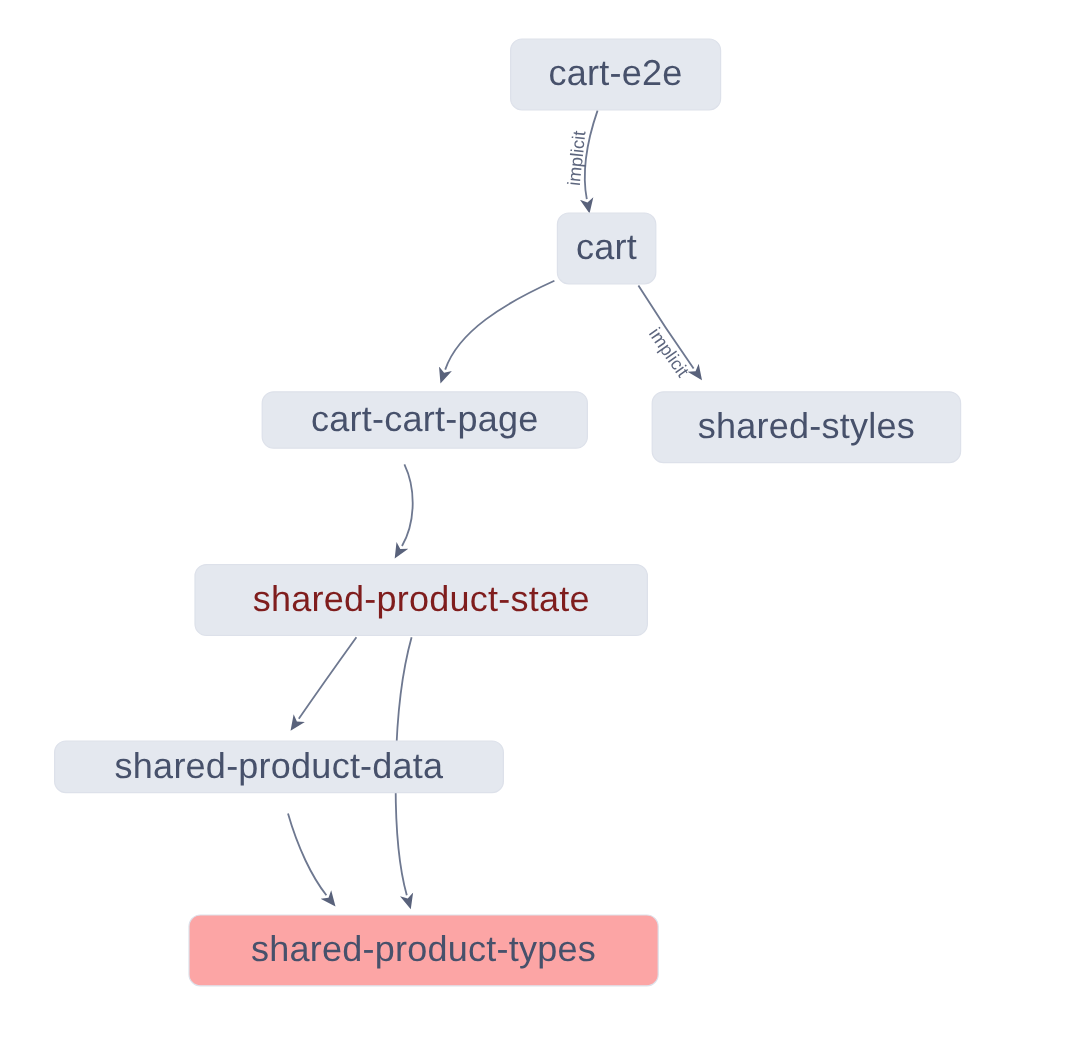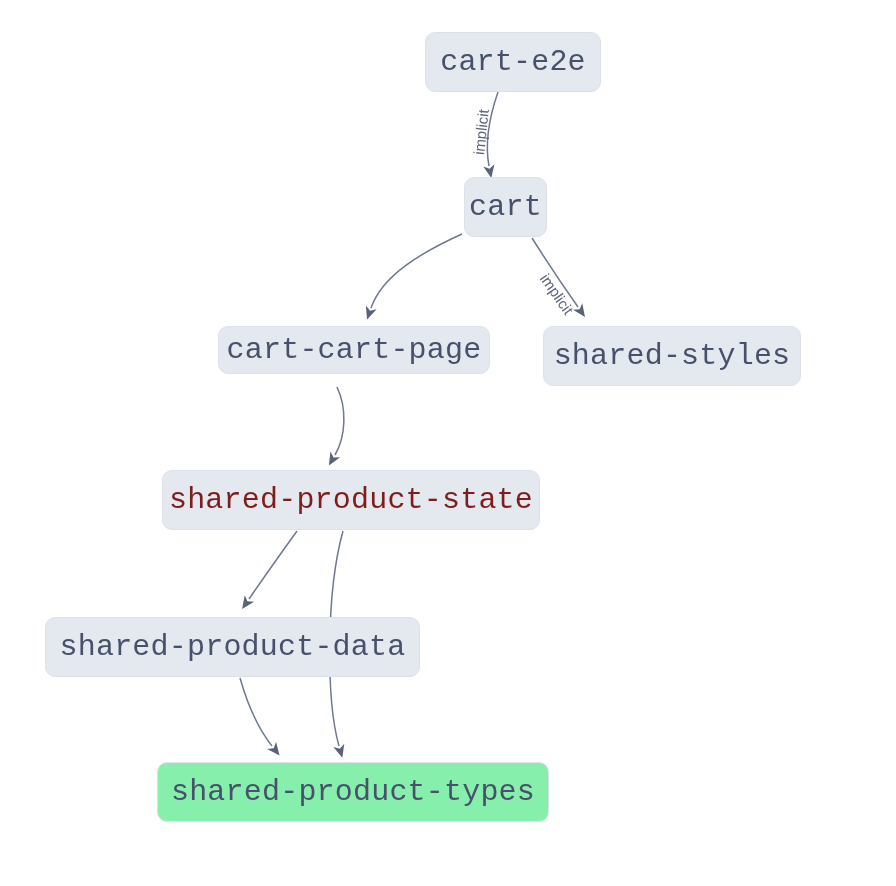--- a/index.html
+++ b/index.html
@@ -35,21 +35,20 @@
     z-index: 1;
     display: flex;
     align-items: center;
     justify-content: center;
     border-radius: 10px;
     font-size: 30px;
     letter-spacing: 0.2px;
     box-sizing: border-box;
     cursor: pointer;
     white-space: nowrap;
-    font-family: Liberation Mono, monospace;
   }
 </style>
 </head>
 <body>
 
 <div class="canvas" style="background: rgb(255, 255, 255);">
   <svg class="edges-layer" width="896" height="886" viewBox="0 0 896 886">
     <defs>
       <marker id="arrow" viewBox="0 0 10 10" refX="0.5" refY="5" markerWidth="9" markerHeight="9" orient="auto">
         <path d="M 0 0.8 L 9.5 5 L 0 9.2 L 2.6 5 Z" fill="#59627b"></path>
@@ -76,20 +75,20 @@
       </div>
       <div class="node" style="left: 218px; top: 326px; width: 272px; height: 48px; background: rgb(228, 232, 239); border: 1px solid rgb(221, 225, 234); color: rgb(71, 81, 107);">
         <span>cart-cart-page</span>
       </div>
       <div class="node" style="left: 543px; top: 326px; width: 258px; height: 60px; background: rgb(228, 232, 239); border: 1px solid rgb(221, 225, 234); color: rgb(71, 81, 107);">
         <span>shared-styles</span>
       </div>
       <div class="node" style="left: 162px; top: 470px; width: 378px; height: 60px; background: rgb(228, 232, 239); border: 1px solid rgb(221, 225, 234); color: #7f1d1d;">
         <span>shared-product-state</span>
       </div>
-      <div class="node" style="left: 45px; top: 617px; width: 375px; height: 60px; background: rgb(228, 232, 239); border: 1px solid rgb(221, 225, 234); color: rgb(71, 81, 107);">
+      <div class="node" style="left: 45px; top: 617px; width: 375px; height: 44px; background: rgb(228, 232, 239); border: 1px solid rgb(221, 225, 234); color: rgb(71, 81, 107);">
         <span>shared-product-data</span>
       </div>
-      <div class="node" style="left: 157px; top: 762px; width: 392px; height: 60px; background: #86efac; border: 1px solid rgb(221, 225, 234); color: rgb(71, 81, 107);">
+      <div class="node" style="left: 157px; top: 762px; width: 392px; height: 60px; background: #fca5a5; border: 1px solid rgb(221, 225, 234); color: rgb(71, 81, 107);">
         <span>shared-product-types</span>
       </div>
     </div>
 </div>
 
 </body></html>

